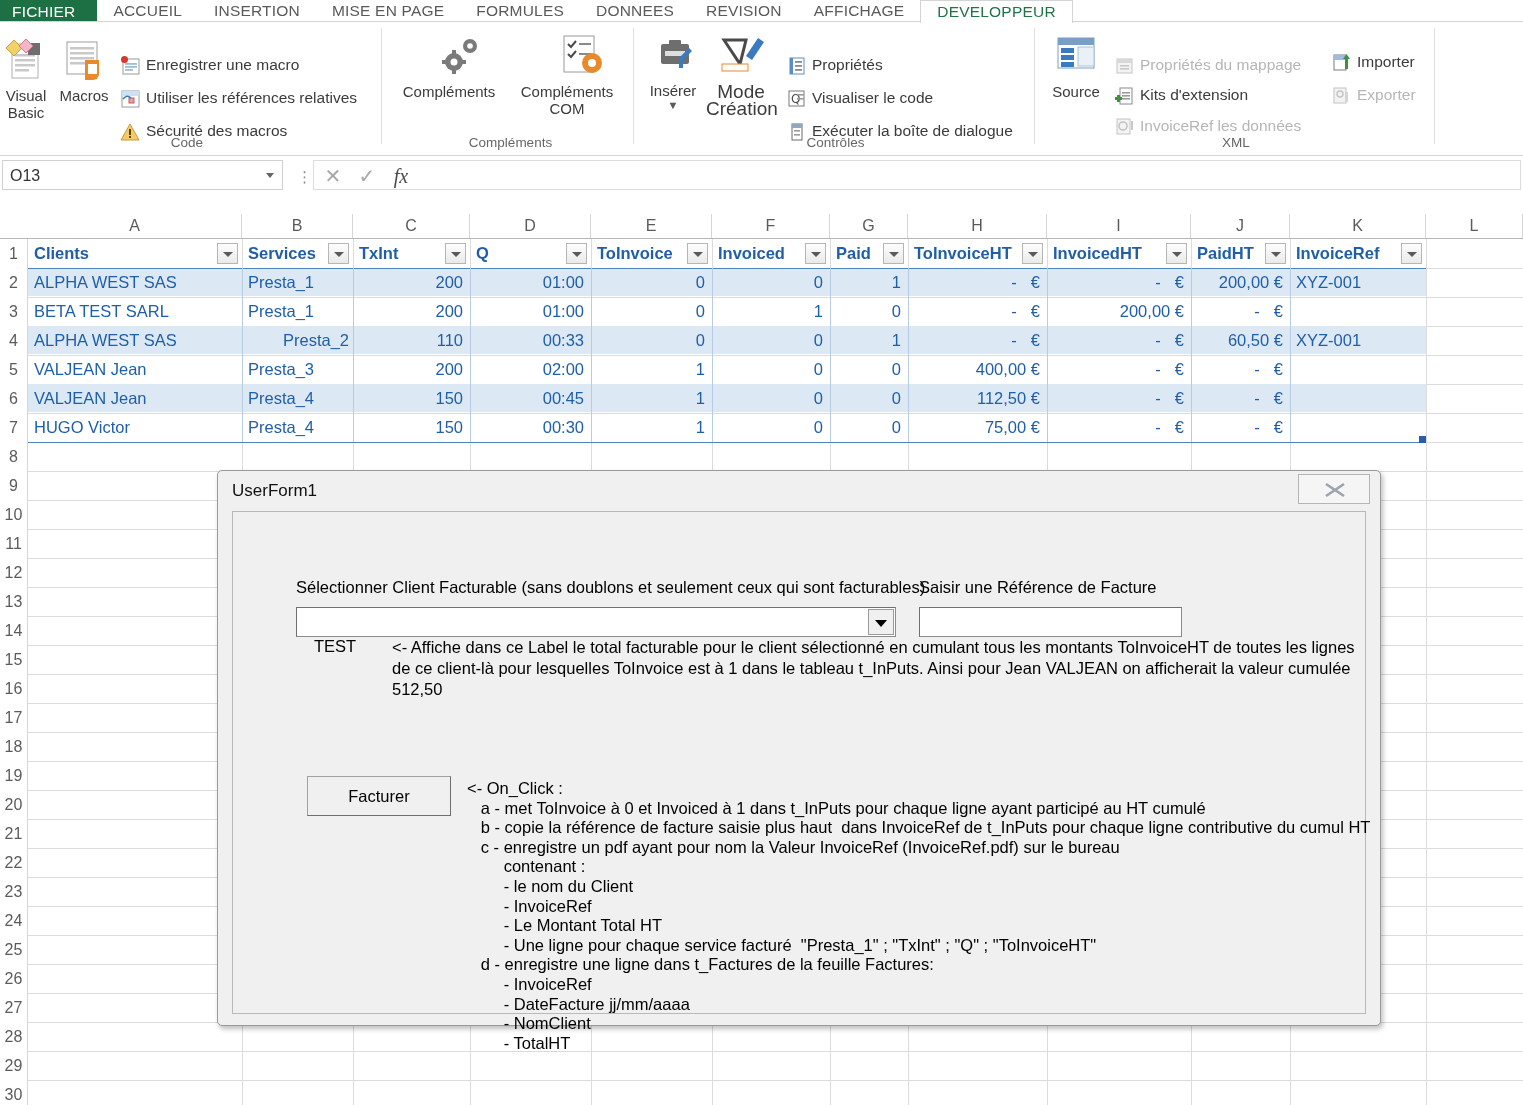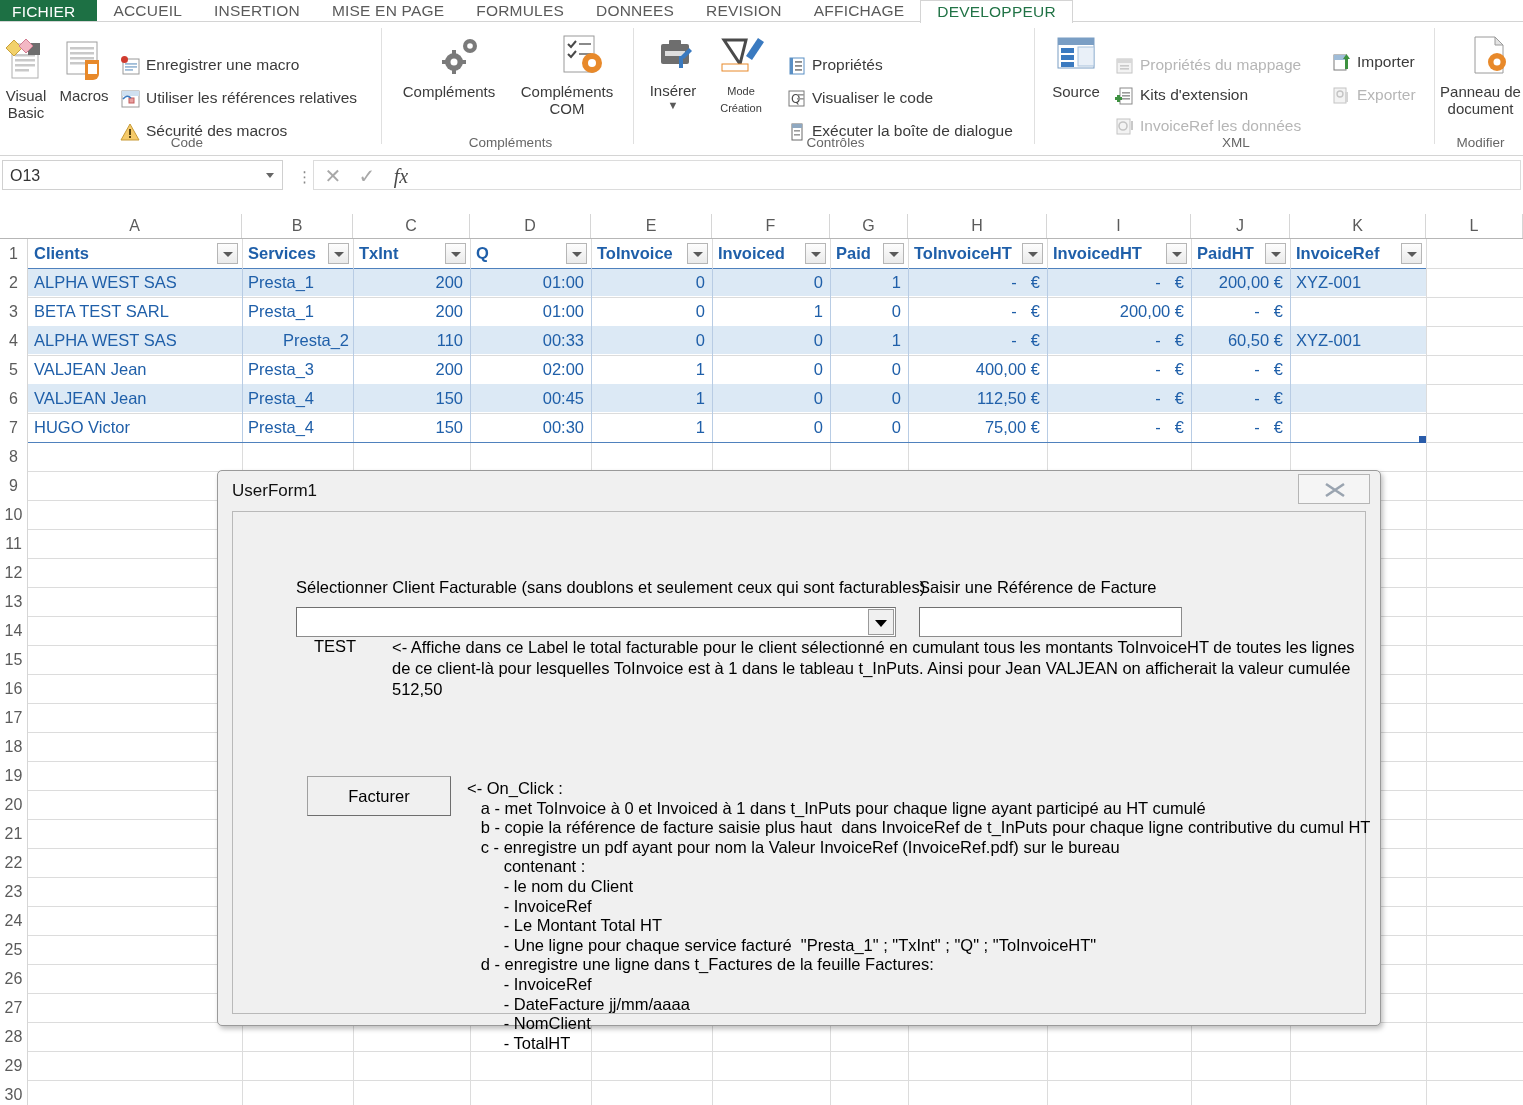--- a/index.html
+++ b/index.html
@@ -522,21 +522,21 @@
         </svg>
         <div style="font-size:15px;color:#3b3b3b;line-height:16px;">Insérer</div>
         <div style="font-size:11px;color:#5a5a5a;line-height:12px;">▼</div>
       </div>
       <div class="big-btn" style="left:68px; top:12px; width:70px;">
         <svg width="56" height="46" viewBox="0 0 56 46" style="margin-left:6px;">
           <path d="M8 6 L24 30 L30 6 z" fill="none" stroke="#4a4a4a" stroke-width="3"></path>
           <path d="M30 22 L42 4 l6 4 l-12 18 z" fill="#3a7ac0"></path>
           <rect x="6" y="30" width="26" height="7" fill="#ffffff" stroke="#e8892a"></rect>
         </svg>
-        <div style="font-size:11px;color:#3b3b3b;line-height:17px;">Mode<br>Création</div>
+        <div style="font-size:19px;color:#3b3b3b;line-height:17px;">Mode<br>Création</div>
       </div>
       <div class="small-item" style="left:150px; top:34px;">
         <svg class="ico" style="left:-2px; top:0px;" width="22" height="20" viewBox="0 0 22 20">
           <rect x="4" y="2" width="14" height="16" fill="#ffffff" stroke="#5a8fc4"></rect>
           <rect x="4" y="2" width="3" height="16" fill="#5a8fc4"></rect>
           <rect x="9" y="5" width="7" height="1.8" fill="#8a8a8a"></rect>
           <rect x="9" y="9" width="7" height="1.8" fill="#8a8a8a"></rect>
           <rect x="9" y="13" width="7" height="1.8" fill="#8a8a8a"></rect>
         </svg>
         <span style="margin-left:24px;">Propriétés</span>
@@ -617,32 +617,20 @@
           <rect x="3" y="2" width="12" height="15" fill="#f3f3f3" stroke="#c4c4c4"></rect>
           <circle cx="9" cy="8" r="3" fill="none" stroke="#c4c4c4" stroke-width="1.4"></circle>
           <path d="M14 6 l0 10 l3 0 l0 -10 z" fill="#d4d4d4"></path>
         </svg>
         <span style="margin-left:24px;">Exporter</span>
       </div>
       <div class="group-label">XML</div>
     </div>
     <div class="group-sep" style="left:1434px;"></div>
 
-    <div class="group" style="left:1438px; width:85px;">
-      <div class="big-btn" style="left:0px; top:12px; width:85px;">
-        <svg width="44" height="46" viewBox="0 0 44 46" style="margin-left:20px;">
-          <path d="M6 3 h20 l8 8 v28 h-28 z" fill="#ffffff" stroke="#9a9a9a"></path>
-          <path d="M26 3 v8 h8 z" fill="#e4e4e4" stroke="#9a9a9a"></path>
-          <circle cx="28" cy="28" r="9" fill="#e8892a"></circle>
-          <circle cx="28" cy="28" r="3.5" fill="#ffffff"></circle>
-        </svg>
-        <div style="font-size:15px;color:#3b3b3b;line-height:17px;">Panneau de<br>document</div>
-      </div>
-      <div class="group-label">Modifier</div>
-    </div>
   </div>
 
   <div class="formula-row">
     <div class="namebox">
       <span>O13</span>
       <span class="namebox-arrow"></span>
     </div>
     <div class="fbar-dots">⋮</div>
     <div class="fbtn-group">
       <div class="fbtn" style="left:4px;">✕</div>

